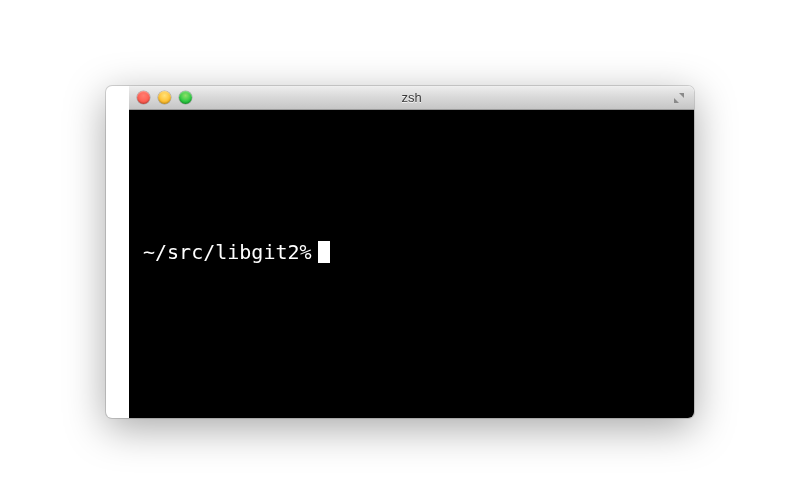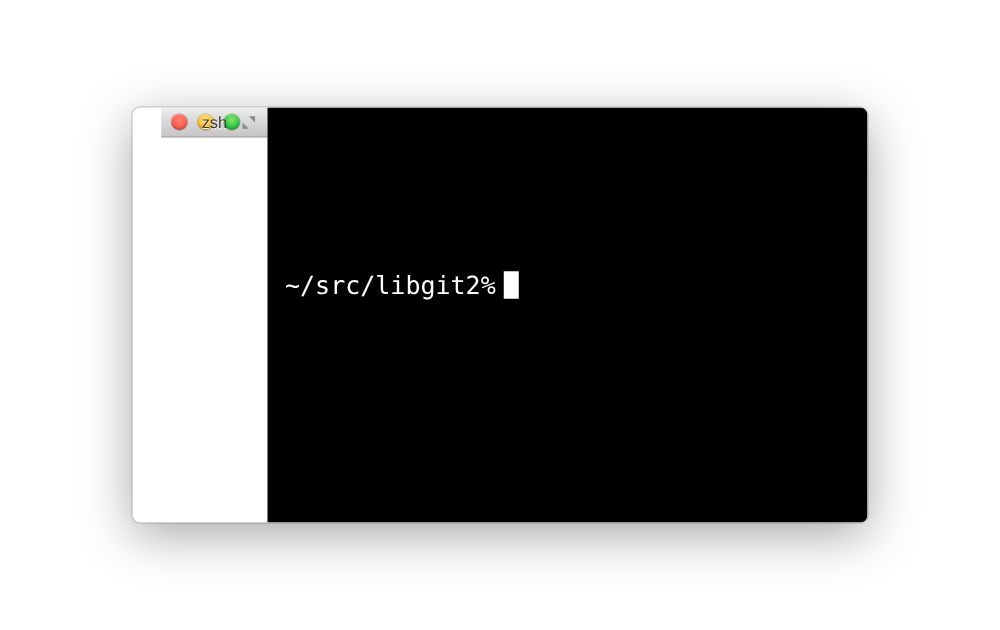--- a/index.html
+++ b/index.html
@@ -18,20 +18,21 @@
       font-family: "Lucida Grande", -apple-system, BlinkMacSystemFont, sans-serif;
     }
 
     .window {
       width: 588px;
       height: 332px;
       border-radius: 6px;
       overflow: hidden;
       box-shadow: 0 10px 40px rgba(0,0,0,0.35), 0 0 0 1px rgba(0,0,0,0.15);
       display: flex;
+      flex-direction: column;
       padding-left: 23px;
     }
 
     .titlebar {
       height: 24px;
       background: linear-gradient(to bottom, #f1f1f1 0%, #ececec 4%, #d8d8d8 50%, #c6c6c6 100%);
       border-bottom: 1px solid #9a9a9a;
       display: flex;
       align-items: center;
       position: relative;

